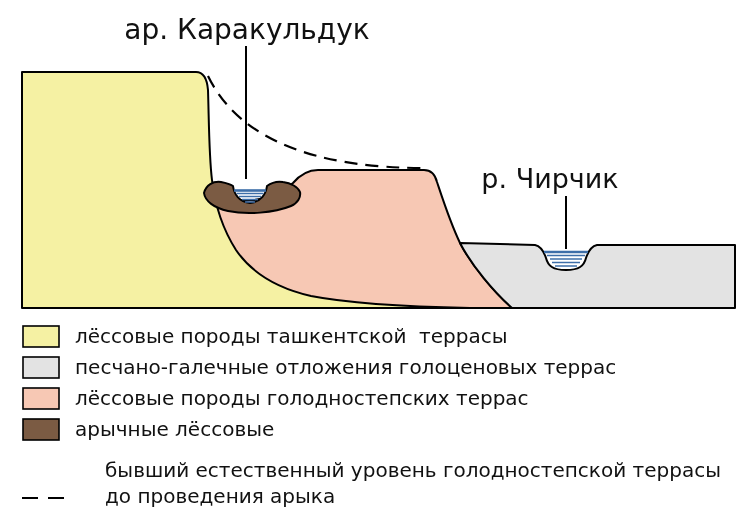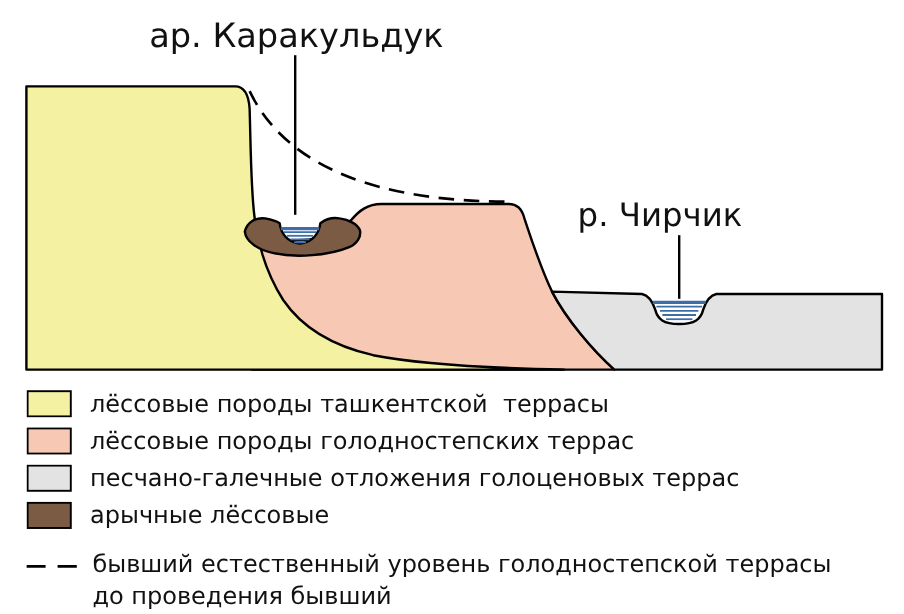--- a/index.html
+++ b/index.html
@@ -41,21 +41,22 @@
   }
   .legend-text {
     margin-left: 15px;
     font-size: 20px;
     line-height: 26px;
     white-space: pre-wrap;
     color: #111;
   }
   .legend-row.dashed-row {
     margin-top: 15px;
-    align-items: flex-start;
+    align-items: flex-end;
+    gap: 28px;
   }
   .legend-row.dashed-row .swatch {
     margin-top: 2px;
   }
   .legend-text-multi {
     margin-left: 9px;
     font-size: 20px;
     line-height: 26px;
     color: #111;
   }
@@ -104,42 +105,42 @@
 
   <div class="legend-row">
     <svg class="swatch" width="38" height="23">
       <rect x="1" y="1" width="36" height="21" stroke="#000" stroke-width="1.6" fill="#F5F1A3"></rect>
     </svg>
     <span class="legend-text">лёссовые породы ташкентской  террасы</span>
   </div>
 
   <div class="legend-row">
     <svg class="swatch" width="38" height="23">
-      <rect x="1" y="1" width="36" height="21" stroke="#000" stroke-width="1.6" fill="#F7C8B4"></rect>
+      <rect x="1" y="1" width="36" height="21" stroke="#000" stroke-width="1.6" fill="#E3E3E3"></rect>
     </svg>
-    <span class="legend-text">лёссовые породы голодностепских террас</span>
+    <span class="legend-text">песчано-галечные отложения голоценовых террас</span>
   </div>
 
   <div class="legend-row">
     <svg class="swatch" width="38" height="23">
-      <rect x="1" y="1" width="36" height="21" stroke="#000" stroke-width="1.6" fill="#E3E3E3"></rect>
+      <rect x="1" y="1" width="36" height="21" stroke="#000" stroke-width="1.6" fill="#F7C8B4"></rect>
     </svg>
-    <span class="legend-text">песчано-галечные отложения голоценовых террас</span>
+    <span class="legend-text">лёссовые породы голодностепских террас</span>
   </div>
 
   <div class="legend-row">
     <svg class="swatch" width="38" height="23">
       <rect x="1" y="1" width="36" height="21" stroke="#000" stroke-width="1.6" fill="#7B5B43"></rect>
     </svg>
     <span class="legend-text">арычные лёссовые</span>
   </div>
 
   <div class="legend-row dashed-row">
     <svg class="swatch" width="46" height="24">
       <line x1="0" y1="13" x2="46" y2="13" stroke="#000" stroke-width="2.2" stroke-dasharray="16 10"></line>
     </svg>
     <div class="legend-text-multi">
       <div>бывший естественный уровень голодностепской террасы</div>
-      <div>до проведения бывший</div>
+      <div>до проведения арыка</div>
     </div>
   </div>
 
 </div>
 
 </body></html>

